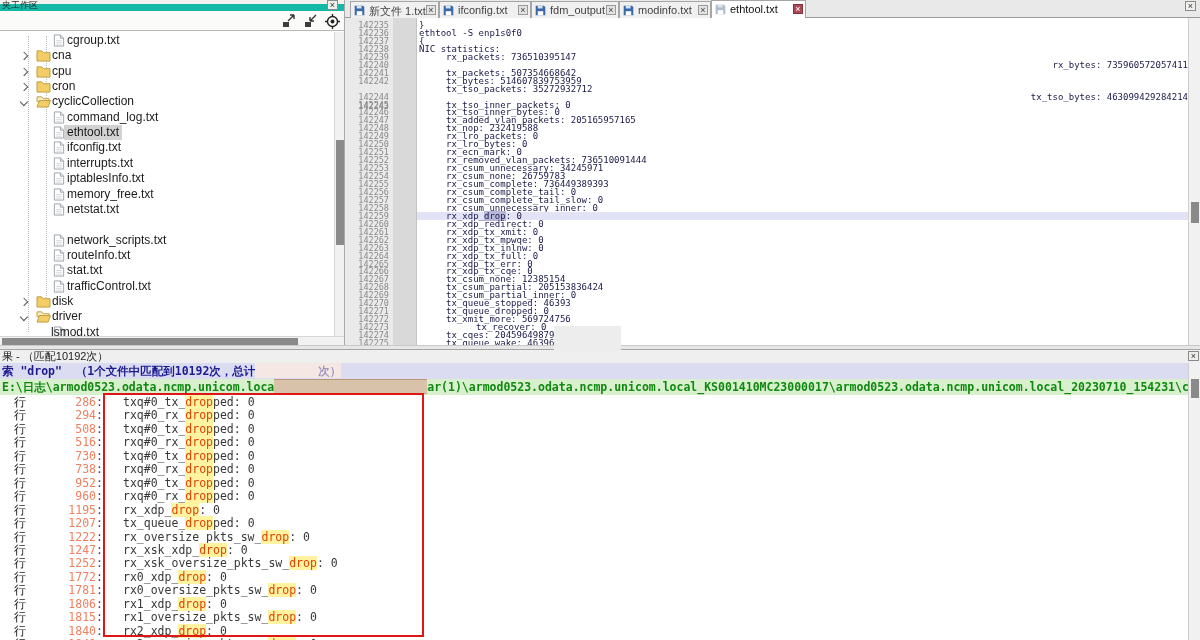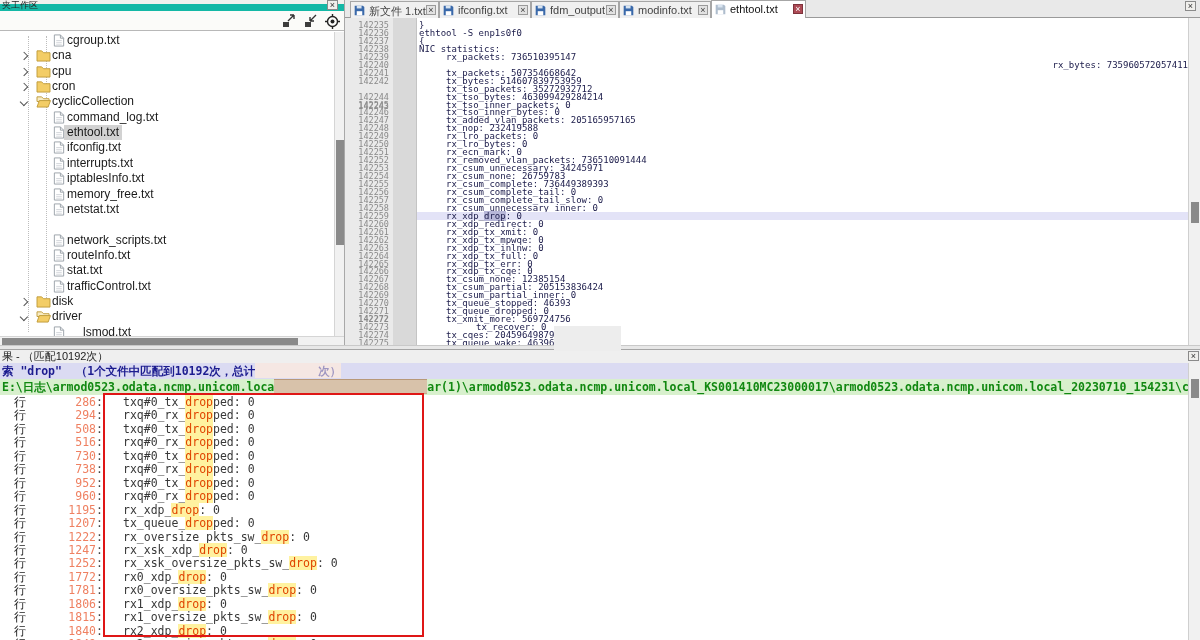--- a/index.html
+++ b/index.html
@@ -248,21 +248,21 @@
               <path d="M1 2 h5 l2 2 h7 v9 H1 z" fill="#f3cd66" stroke="#bf9a38" stroke-width="1"></path>
             </svg></span>
           <span class="tree-label" style="left: 49px;">disk</span>
         </div>
         <div class="tree-row" style="top: 292.65px;">
           <span class="tree-ico" style="left: 53px;"><svg width="12" height="13" viewBox="0 0 12 14">
               <path d="M1 1 h6.5 L11 4.5 V13 H1 z" fill="#fff" stroke="#98a0a8" stroke-width="1"></path>
               <path d="M7.5 1 V4.5 H11" fill="none" stroke="#98a0a8" stroke-width="1"></path>
               <path d="M3 7 h6 M3 9 h6 M3 11 h6" stroke="#c9cdd2" stroke-width="0.8"></path>
             </svg></span>
-          <span class="tree-label" style="left: 80px; text-decoration: underline;">lsmod.txt</span>
+          <span class="tree-label" style="left: 48px; text-decoration: underline;">lsmod.txt</span>
         </div>
       </div>
     <div class="sb-track" style="left:334px; top:32px; width:10px; height:304px; border-left:1px solid #d5d5d5;">
       <div class="sb-thumb" style="left:1px; top:108px; width:8px; height:105px;"></div>
     </div>
     <div class="sb-track" style="left:0; top:336px; width:344px; height:9px; border-top:1px solid #d5d5d5;">
       <div class="sb-thumb" style="left:2px; top:1px; width:296px; height:7px;"></div>
     </div>
   </div>
 
@@ -346,37 +346,37 @@
       <div class="ed-num" style="top: 217.65px;">142262</div>
       <div class="ed-num" style="top: 225.6px;">142263</div>
       <div class="ed-num" style="top: 233.55px;">142264</div>
       <div class="ed-num" style="top: 241.5px;">142265</div>
       <div class="ed-num" style="top: 249.45px;">142266</div>
       <div class="ed-num" style="top: 257.4px;">142267</div>
       <div class="ed-num" style="top: 265.35px;">142268</div>
       <div class="ed-num" style="top: 273.3px;">142269</div>
       <div class="ed-num" style="top: 281.25px;">142270</div>
       <div class="ed-num" style="top: 289.2px;">142271</div>
-      <div class="ed-num" style="top: 297.15px; font-weight: bold;">142272</div>
+      <div class="ed-num" style="top: 297.15px;">142272</div>
       <div class="ed-num" style="top: 305.1px;">142273</div>
       <div class="ed-num" style="top: 313.05px;">142274</div>
       <div class="ed-num" style="top: 321px;">142275</div>
     </div>
   <div class="abs" id="fold-margin"></div>
   <div class="abs" id="ed-text">
       <div class="ed-line" style="top: 3px;">}</div>
       <div class="ed-line" style="top: 10.95px;">ethtool -S enp1s0f0</div>
       <div class="ed-line" style="top: 18.9px;">{</div>
       <div class="ed-line" style="top: 26.85px;">NIC statistics:</div>
       <div class="ed-line" style="top: 34.8px;">     rx_packets: 736510395147</div>
       <div class="ed-line" style="top: 42.75px; text-align: right;">     rx_bytes: 735960572057411</div>
       <div class="ed-line" style="top: 50.7px;">     tx_packets: 507354668642</div>
       <div class="ed-line" style="top: 58.65px;">     tx_bytes: 514607839753959</div>
       <div class="ed-line" style="top: 66.6px;">     tx_tso_packets: 35272932712</div>
-      <div class="ed-line" style="top: 74.55px;">     tx_tso_bytes: 463099429284214</div>
+      <div class="ed-line" style="top: 74.55px; text-align: right;">     tx_tso_bytes: 463099429284214</div>
       <div class="ed-line" style="top: 82.5px;">     tx_tso_inner_packets: 0</div>
       <div class="ed-line" style="top: 90.45px;">     tx_tso_inner_bytes: 0</div>
       <div class="ed-line" style="top: 98.4px;">     tx_added_vlan_packets: 205165957165</div>
       <div class="ed-line" style="top: 106.35px;">     tx_nop: 232419588</div>
       <div class="ed-line" style="top: 114.3px;">     rx_lro_packets: 0</div>
       <div class="ed-line" style="top: 122.25px;">     rx_lro_bytes: 0</div>
       <div class="ed-line" style="top: 130.2px;">     rx_ecn_mark: 0</div>
       <div class="ed-line" style="top: 138.15px;">     rx_removed_vlan_packets: 736510091444</div>
       <div class="ed-line" style="top: 146.1px;">     rx_csum_unnecessary: 34245971</div>
       <div class="ed-line" style="top: 154.05px;">     rx_csum_none: 26759783</div>

